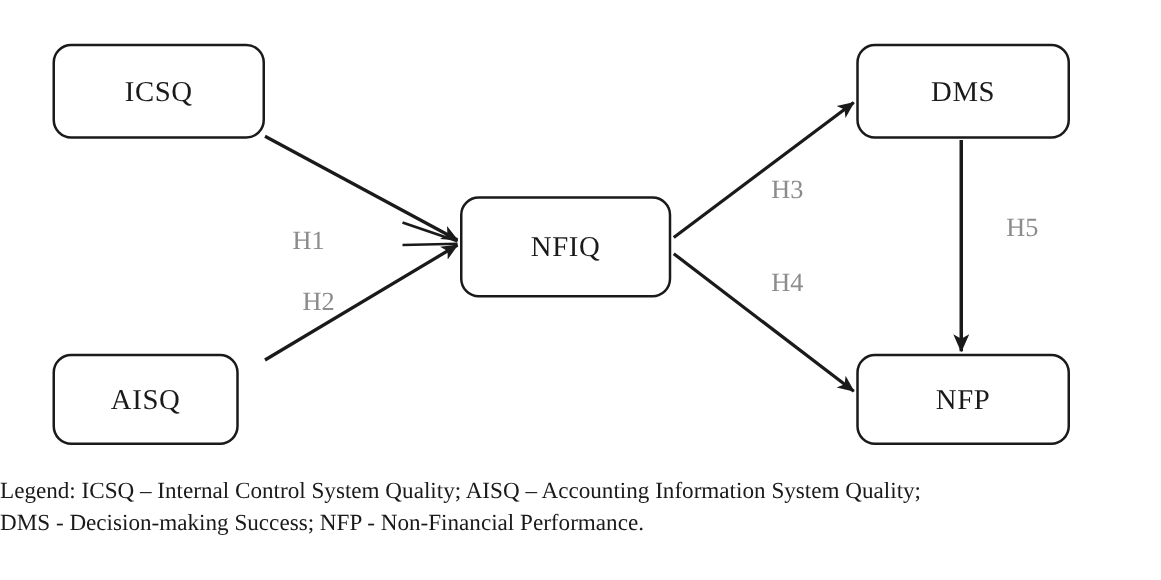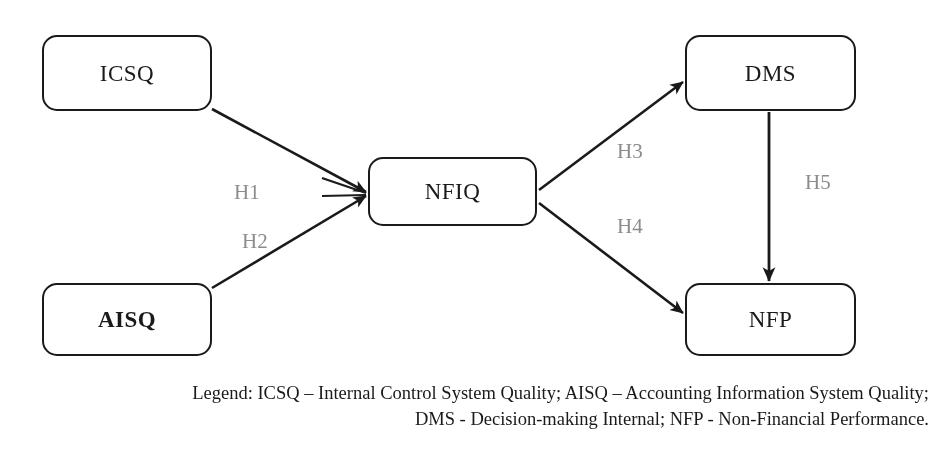--- a/index.html
+++ b/index.html
@@ -33,22 +33,22 @@
     justify-content: center;
   }
   .node-label {
     font-family: "Liberation Serif", "DejaVu Serif", serif;
     font-size: 23px;
     color: #1a1a1a;
     letter-spacing: 0.5px;
     line-height: 1;
   }
   #node-icsq { left: 42px;  top: 35px;  width: 170px; height: 76px; text-align: center; }
-  #node-aisq { left: 42px;  top: 283px; width: 170px; height: 73px; font-weight: bold; }
-  #node-nfiq { left: 368px; top: 157px; width: 169px; height: 69px; }
+  #node-aisq { left: 42px;  top: 283px; width: 149px; height: 73px; }
+  #node-nfiq { left: 368px; top: 157px; width: 169px; height: 81px; }
   #node-dms  { left: 685px; top: 35px;  width: 171px; height: 76px; }
   #node-nfp  { left: 685px; top: 283px; width: 171px; height: 73px; }
 
   .h-label {
     position: absolute;
     font-family: "Liberation Serif", "DejaVu Serif", serif;
     font-size: 21px;
     color: #8c8c8c;
     line-height: 1;
     white-space: nowrap;
@@ -57,21 +57,21 @@
   #label-h2 { left: 242px; top: 231px; }
   #label-h3 { left: 617px; top: 141px; }
   #label-h4 { left: 617px; top: 216px; }
   #label-h5 { left: 805px; top: 172px; }
 
   #legend {
     position: absolute;
     left: 0;
     top: 380px;
     width: 929px;
-    text-align: right;
+    text-align: left;
     font-family: "Liberation Serif", "DejaVu Serif", serif;
     font-size: 18.5px;
     color: #1a1a1a;
     line-height: 1.42;
   }
   #legend .legend-line { display: block; white-space: pre; }
 </style>
 </head>
 <body>
 
@@ -119,16 +119,16 @@
   </div>
 
   <span class="h-label" id="label-h1">H1</span>
   <span class="h-label" id="label-h2">H2</span>
   <span class="h-label" id="label-h3">H3</span>
   <span class="h-label" id="label-h4">H4</span>
   <span class="h-label" id="label-h5">H5</span>
 
   <div id="legend">
     <span class="legend-line">Legend: ICSQ – Internal Control System Quality; AISQ – Accounting Information System Quality;</span>
-    <span class="legend-line">DMS - Decision-making Internal; NFP - Non-Financial Performance.</span>
+    <span class="legend-line">DMS - Decision-making Success; NFP - Non-Financial Performance.</span>
   </div>
 
 </div>
 
 </body></html>

